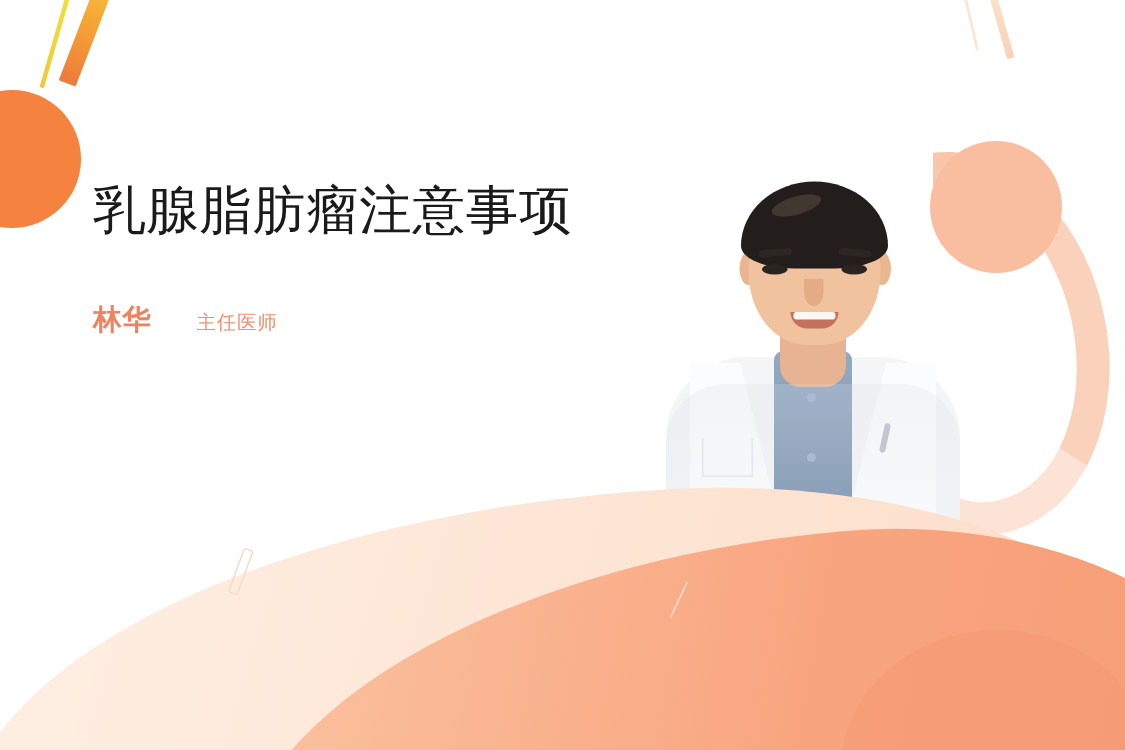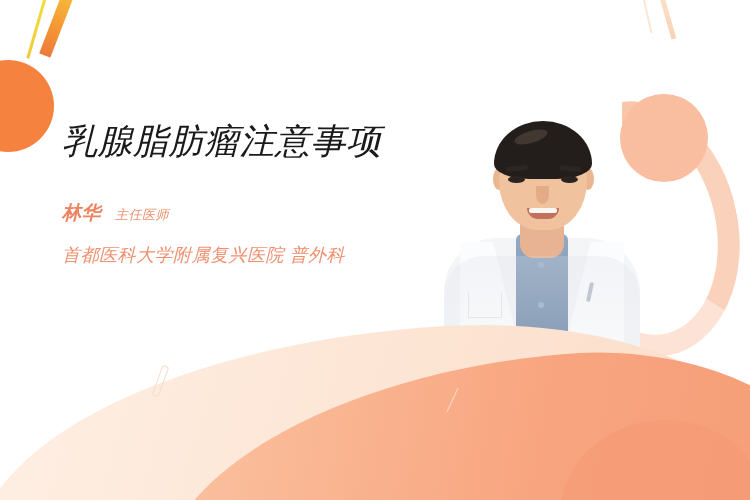--- a/index.html
+++ b/index.html
@@ -9,21 +9,20 @@
     background:#ffffff;
     overflow:hidden;
   }
 
   .card {
     position:relative;
     width:750px;
     height:500px;
     background:#ffffff;
     overflow:hidden;
-    font-style:italic;
   }
 
   
   .decor { position:absolute; pointer-events:none; }
 
   
   .circle-left {
     left:-38px; top:60px;
     width:92px; height:92px;
     border-radius:50%;
@@ -267,21 +266,21 @@
     line-height:45px;
     font-weight:400;
     color:#1A1A1A;
     letter-spacing:.5px;
     width:340px;
   }
   .meta-row {
     margin-top:37px;
     display:flex;
     align-items:baseline;
-    gap:14px;
+    gap:30px;
   }
   .doc-name {
     font-size:19px;
     font-weight:700;
     color:#EE8361;
     letter-spacing:.5px;
   }
   .doc-title {
     font-size:13px;
     font-weight:400;
@@ -347,16 +346,15 @@
   <div class="decor stroke-hair"></div>
 
   <div class="text-block">
     <div class="title">乳腺脂肪瘤注意事项</div>
 
     <div class="meta-row">
       <span class="doc-name">林华</span>
       <span class="doc-title">主任医师</span>
     </div>
 
-    <div class="affiliation">首都医科大学附属复兴医院  普外科</div>
   </div>
 
 </div>
 
 </body></html>

